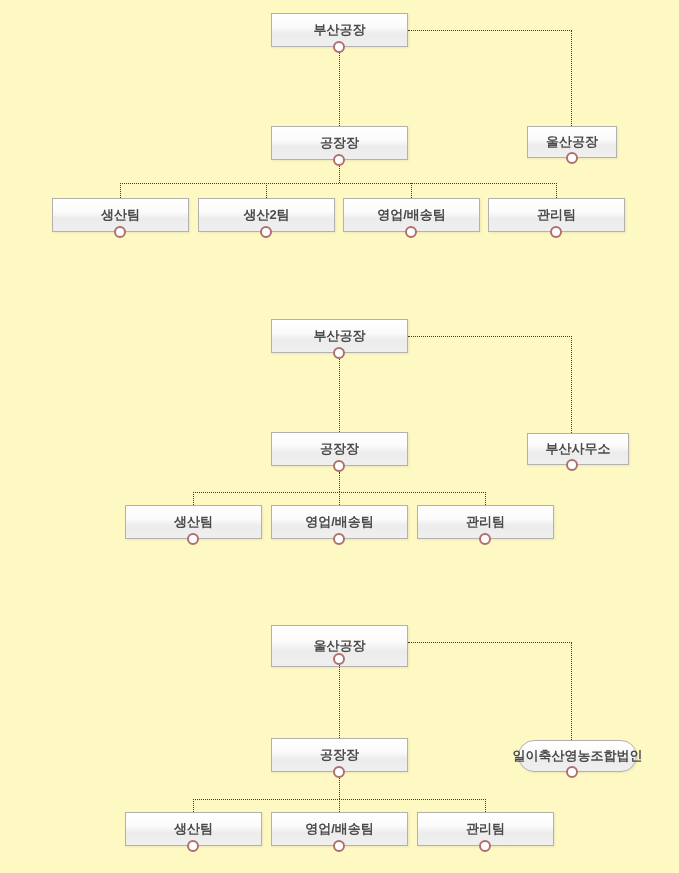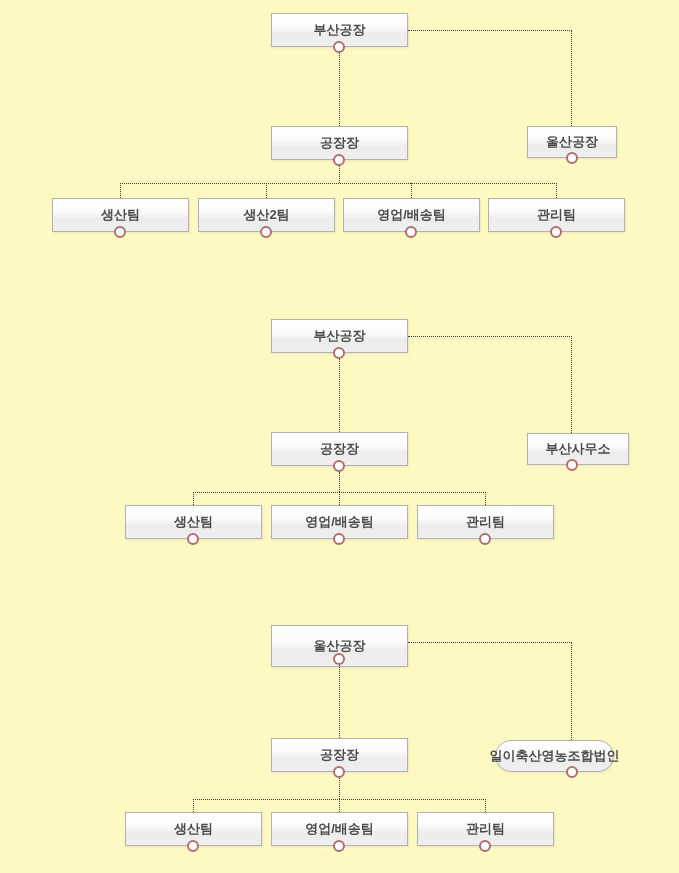--- a/index.html
+++ b/index.html
@@ -152,21 +152,21 @@
   <div class="node" style="left:271px; top:625px; width:137px; height:42px;">
     <span class="label">울산공장</span>
   </div>
   <span class="port" style="left:333px; top:653px;"></span>
 
   <div class="node" style="left:271px; top:738px; width:137px; height:34px;">
     <span class="label">공장장</span>
   </div>
   <span class="port" style="left:333px; top:766px;"></span>
 
-  <div class="node" style="left:495px; top:740px; width:119px; height:32px;border-radius:16px;">
+  <div class="node" style="left:518px; top:740px; width:119px; height:32px;border-radius:16px;">
     <span class="label">일이축산영농조합법인</span>
   </div>
   <span class="port" style="left:566px; top:766px;"></span>
 
   <div class="node" style="left:125px; top:812px; width:137px; height:34px;">
     <span class="label">생산팀</span>
   </div>
   <span class="port" style="left:187px; top:840px;"></span>
 
   <div class="node" style="left:271px; top:812px; width:137px; height:34px;">

